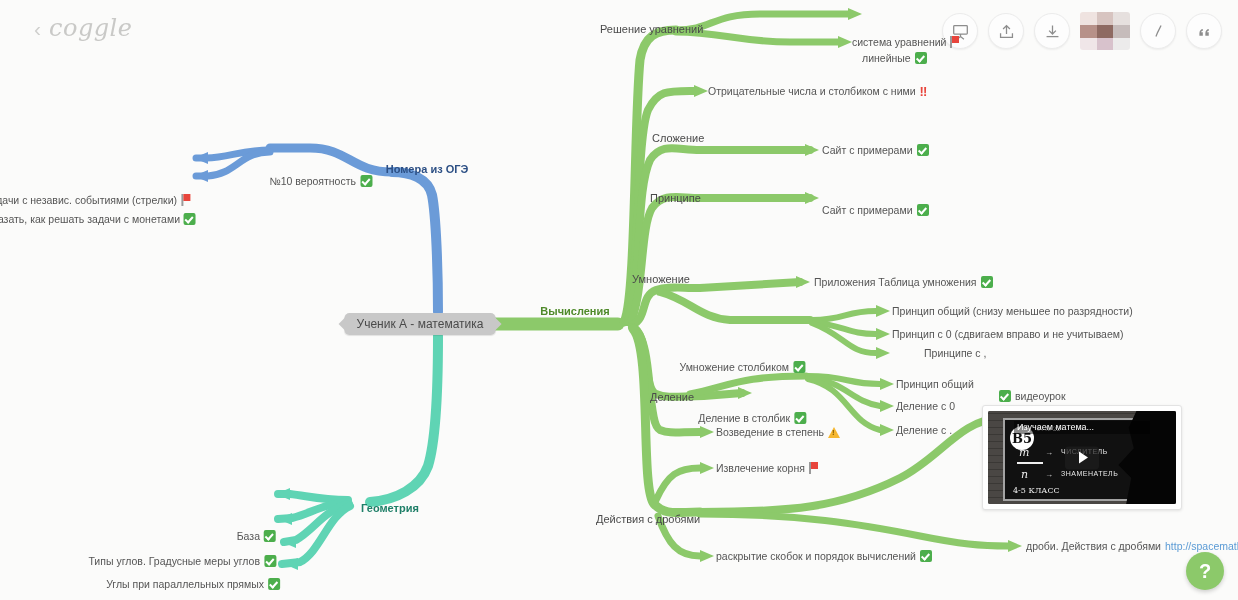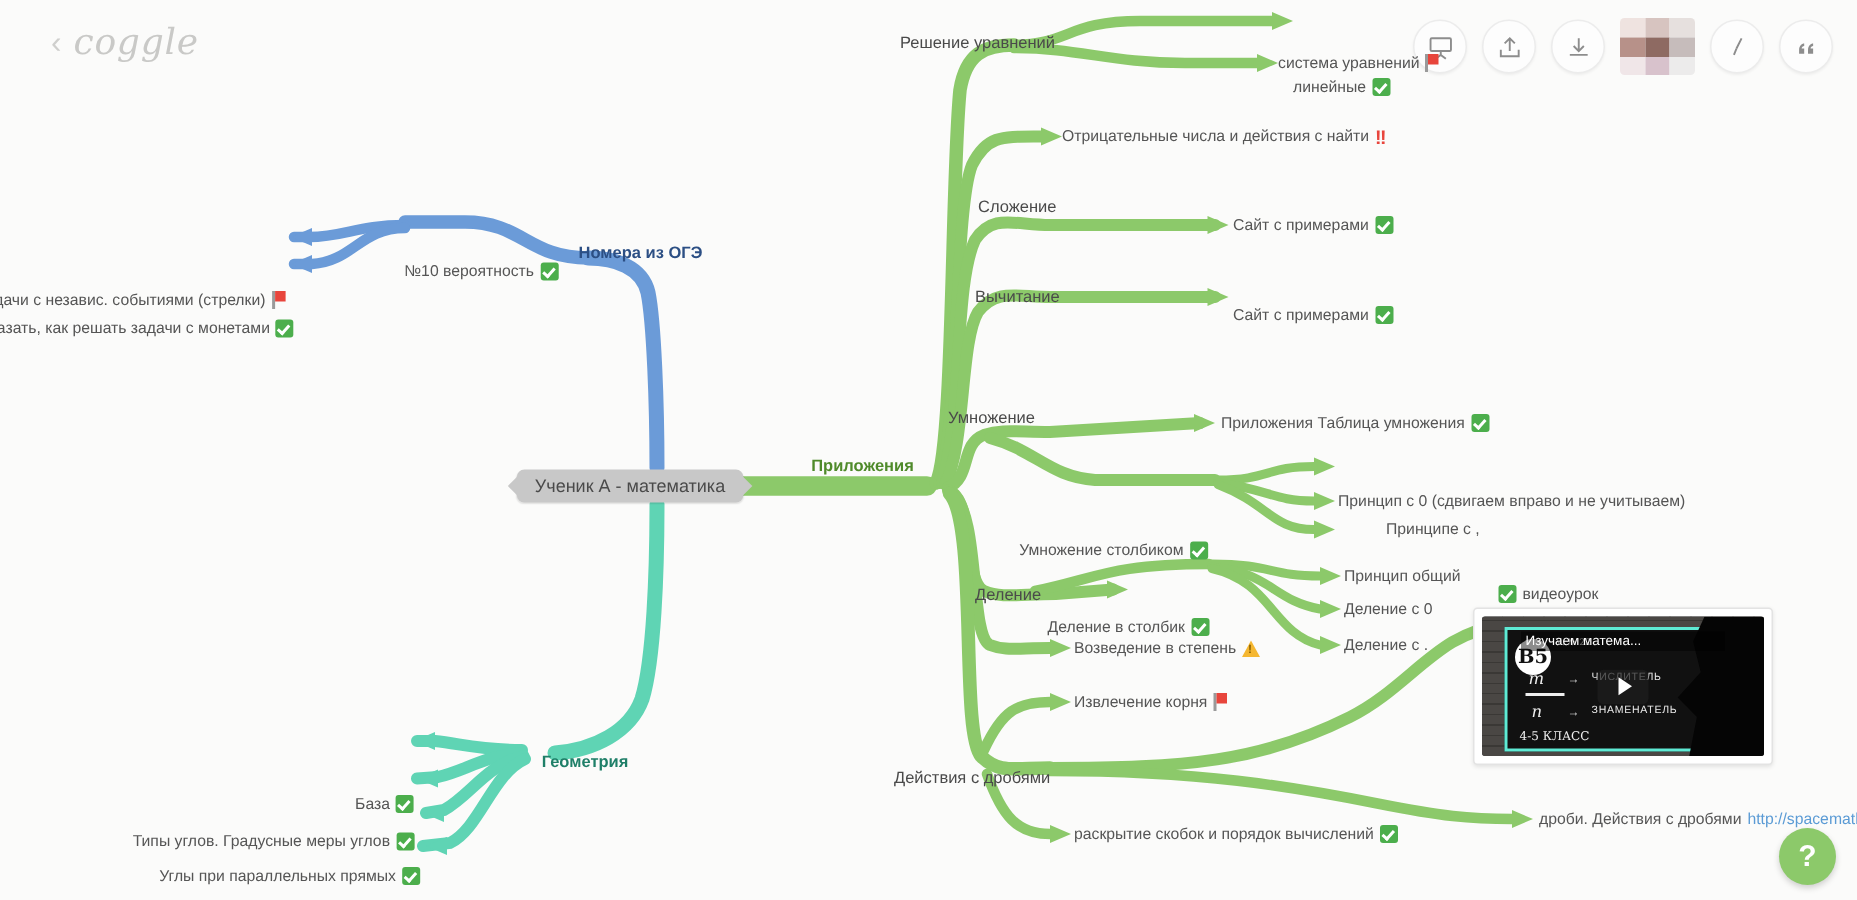--- a/index.html
+++ b/index.html
@@ -105,21 +105,21 @@
     padding:5px;box-shadow:0 1px 3px rgba(0,0,0,.10);box-sizing:border-box;
   }
   .vidthumb{
     width:100%;height:100%;position:relative;overflow:hidden;border-radius:2px;
     background:#2a2a2a;
   }
   .brick{position:absolute;inset:0;background:
      repeating-linear-gradient(0deg,#4a4744 0 6px,#3a3835 6px 7px),
      repeating-linear-gradient(90deg,rgba(255,255,255,.05) 0 13px,rgba(0,0,0,.35) 13px 14px);
   }
-  .board{position:absolute;left:8%;top:8%;width:76%;height:84%;background:#111;border:2px solid #5eead4;}
+  .board{position:absolute;left:8%;top:8%;width:76%;height:84%;background:#111;border:2px solid #a3a3a3;}
   .board .b5{
     position:absolute;left:5px;top:6px;width:24px;height:24px;border-radius:50%;
     background:#fff;color:#111;font-weight:bold;font-size:13px;
     display:flex;align-items:center;justify-content:center;font-family:"DejaVu Serif",serif;
   }
   .board .ttl{position:absolute;left:32px;top:5px;font-size:6px;color:#cfcfcf;font-family:"DejaVu Serif",serif;}
   .board .mrow{position:absolute;left:14px;top:26px;color:#eee;font-size:11px;font-style:italic;font-family:"DejaVu Serif",serif;}
   .board .bar{position:absolute;left:12px;top:42px;width:26px;height:2px;background:#eee;}
   .board .nrow{position:absolute;left:16px;top:48px;color:#eee;font-size:11px;font-style:italic;font-family:"DejaVu Serif",serif;}
   .board .ar1{position:absolute;left:40px;top:28px;color:#ddd;font-size:8px;}
@@ -277,65 +277,68 @@
     </div>
     <div class="tbtn">
       <svg width="17" height="17" viewBox="0 0 20 20" fill="#8d8d8d">
         <path d="M4 12c0-3 2-5 4-5v2c-1 0-2 1-2 2h2v4H4v-3zm7 0c0-3 2-5 4-5v2c-1 0-2 1-2 2h2v4h-4v-3z"></path>
       </svg>
     </div>
   </div>
 
   <div class="root" style="left:420px;top:324px;">Ученик А - математика</div>
 
-  <div class="node c lvl1 green" style="left:575px;top:311px;">Приложения</div>
+  <div class="node c lvl1 green" style="left:575px;top:311px;">Вычисления</div>
 
   <div class="node l mid" style="left:600px;top:29px;">
     <span class="tx">Решение уравнений</span>
   </div>
   <div class="node l leaf" style="left:862px;top:14px;margin-top:44px;">
     <span class="tx">линейные</span>
     <span class="badge chk"></span>
   </div>
   <div class="node l leaf" style="left:852px;top:42px;">
     <span class="tx">система уравнений</span>
     <span class="badge flag"></span>
   </div>
 
   <div class="node l leaf" style="left:708px;top:91px;">
-    <span class="tx">Отрицательные числа и действия с найти</span>
+    <span class="tx">Отрицательные числа и столбиком с ними</span>
     <span class="badge bang">!!</span>
   </div>
 
   <div class="node l mid" style="left:652px;top:138px;">
     <span class="tx">Сложение</span>
   </div>
   <div class="node l leaf" style="left:822px;top:150px;">
     <span class="tx">Сайт с примерами</span>
     <span class="badge chk"></span>
   </div>
 
   <div class="node l mid" style="left:650px;top:198px;">
-    <span class="tx">Вычитание</span>
+    <span class="tx">Принципе</span>
   </div>
   <div class="node l leaf" style="left:822px;top:210px;">
     <span class="tx">Сайт с примерами</span>
     <span class="badge chk"></span>
   </div>
 
   <div class="node l mid" style="left:632px;top:279px;">
     <span class="tx">Умножение</span>
   </div>
   <div class="node l leaf" style="left:814px;top:282px;">
     <span class="tx">Приложения Таблица умножения</span>
     <span class="badge chk"></span>
   </div>
   <div class="node r leaf" style="left:805px;top:325px;">
     <span class="tx">Умножение столбиком</span>
     <span class="badge chk"></span>
+  </div>
+  <div class="node l leaf" style="left:892px;top:311px;">
+    <span class="tx">Принцип общий (снизу меньшее по разрядности)</span>
   </div>
   <div class="node l leaf" style="left:892px;top:334px;justify-content:flex-end;">
     <span class="tx">Принцип с 0 (сдвигаем вправо и не учитываем)</span>
   </div>
   <div class="node l leaf" style="left:892px;top:353px;margin-left:32px;">
     <span class="tx">Принципе с ,</span>
   </div>
 
   <div class="node l mid" style="left:650px;top:397px;">
     <span class="tx">Деление</span>

